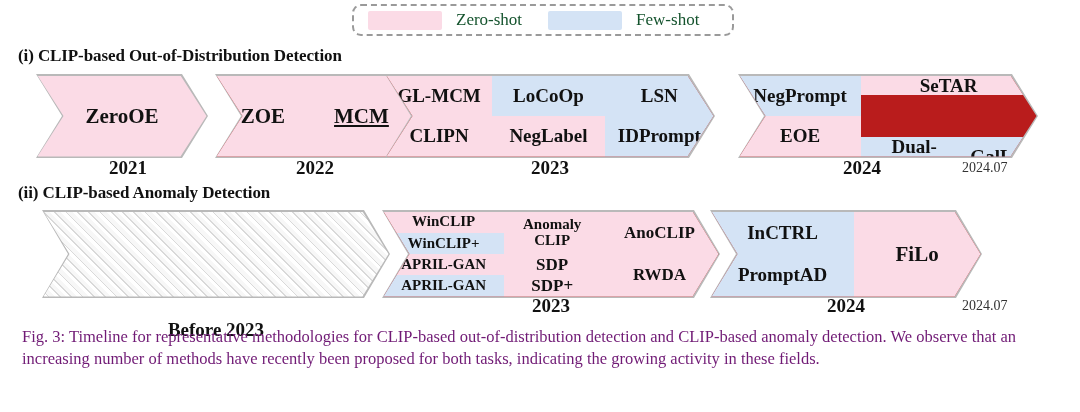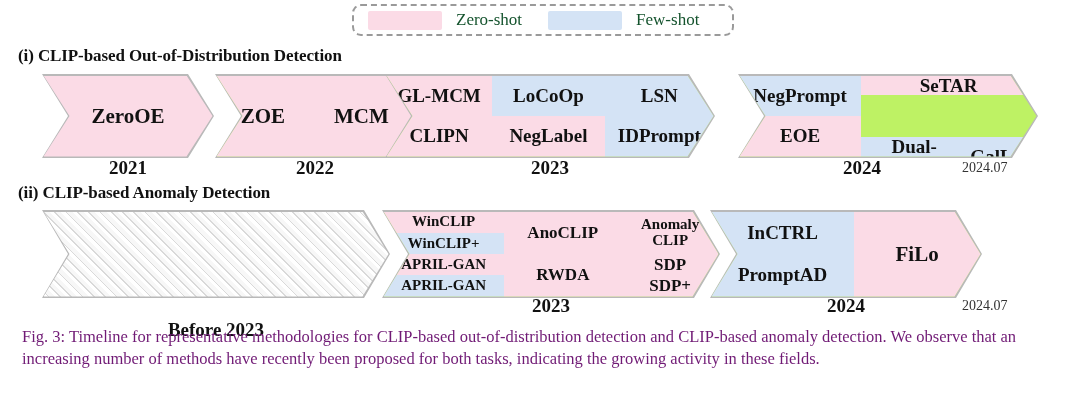--- a/index.html
+++ b/index.html
@@ -40,21 +40,21 @@
     position:absolute;top:0;height:100%;
     -webkit-clip-path:polygon(0 0, calc(100% - 26px) 0, 100% 50%, calc(100% - 26px) 100%, 0 100%, 26px 50%);
     clip-path:polygon(0 0, calc(100% - 26px) 0, 100% 50%, calc(100% - 26px) 100%, 0 100%, 26px 50%);
     background:#b9b9b9;
     padding:0;box-sizing:border-box;
   }
   .chev-inner{
     position:absolute;left:1.5px;top:1.5px;right:1.5px;bottom:1.5px;
     -webkit-clip-path:polygon(0 0, calc(100% - 26px) 0, 100% 50%, calc(100% - 26px) 100%, 0 100%, 26px 50%);
     clip-path:polygon(0 0, calc(100% - 26px) 0, 100% 50%, calc(100% - 26px) 100%, 0 100%, 26px 50%);
-    display:flex;overflow:hidden;background:#bef264;
+    display:flex;overflow:hidden;background:#b91c1c;
   }
   .hatched .chev-inner{
     background:
       repeating-linear-gradient(45deg,
         #ffffff 0px,#ffffff 3px,
         #d9d9d9 3px,#d9d9d9 4.2px,
         #f7f7f7 4.2px,#f7f7f7 8px);
   }
 
   
@@ -104,35 +104,35 @@
   <div class="lg-gap2"></div>
   <div class="legend-swatch" style="background:#d4e3f5;"></div>
   <div class="lg-gap3"></div>
   <div class="legend-label">Few-shot</div>
 </div>
 
 <div class="heading" id="h1">(i) CLIP-based Out-of-Distribution Detection</div>
 
 <div class="row" id="row1">
 
-  <div class="chev" style="left:42px;width:172px;">
+  <div class="chev" style="left:36px;width:172px;">
     <div class="chev-inner">
       <div class="col" style="flex:1;">
         <div class="cell pink lbl-xl" style="flex:1;">ZeroOE</div>
       </div>
     </div>
   </div>
 
   <div class="chev" style="left:215px;width:200px;">
     <div class="chev-inner">
       <div class="col" style="flex:1;">
         <div class="cell pink lbl-xl" style="flex:1;">ZOE</div>
       </div>
       <div class="col" style="flex:1.12;">
-        <div class="cell pink lbl-xl" style="flex:1;">MCM</div>
+        <div class="cell pink lbl-xl" style="flex:1;text-decoration:underline;">MCM</div>
       </div>
     </div>
   </div>
 
   <div class="chev" style="left:385px;width:330px;">
     <div class="chev-inner">
       <div class="col" style="flex:1.02;">
         <div class="cell pink lbl-lg" style="flex:1;">GL-MCM</div>
         <div class="cell pink lbl-lg" style="flex:1;">CLIPN</div>
       </div>
@@ -183,29 +183,29 @@
   </div>
 
   <div class="chev" style="left:382px;width:338px;">
     <div class="chev-inner">
       <div class="col" style="flex:1.02;">
         <div class="cell pink lbl-sm" style="flex:1;">WinCLIP</div>
         <div class="cell blue lbl-sm" style="flex:1;">WinCLIP+</div>
         <div class="cell pink lbl-sm" style="flex:1;">APRIL-GAN</div>
         <div class="cell blue lbl-sm" style="flex:1;">APRIL-GAN</div>
       </div>
-      <div class="col" style="flex:1.0;">
-        <div class="cell pink lbl-md" style="flex:1;">AnoCLIP</div>
-        <div class="cell pink lbl-md" style="flex:1;">RWDA</div>
-      </div>
       <div class="col" style="flex:0.82;">
         <div class="cell pink lbl-sm" style="flex:2;padding:0 4px;">Anomaly<br>CLIP</div>
         <div class="cell pink lbl-md" style="flex:1;">SDP</div>
         <div class="cell pink lbl-md" style="flex:1;">SDP+</div>
       </div>
+      <div class="col" style="flex:1.0;">
+        <div class="cell pink lbl-md" style="flex:1;">AnoCLIP</div>
+        <div class="cell pink lbl-md" style="flex:1;">RWDA</div>
+      </div>
     </div>
   </div>
 
   <div class="chev" style="left:710px;width:272px;">
     <div class="chev-inner">
       <div class="col" style="flex:1.12;">
         <div class="cell blue lbl-lg" style="flex:1;">InCTRL</div>
         <div class="cell blue lbl-lg" style="flex:1;">PromptAD</div>
       </div>
       <div class="col" style="flex:1;">

